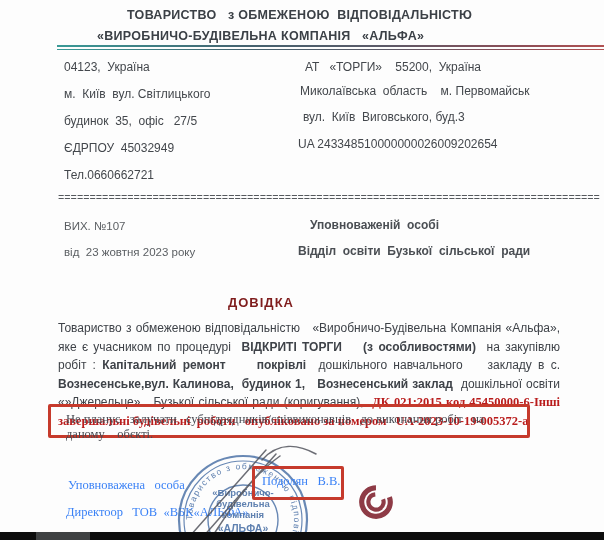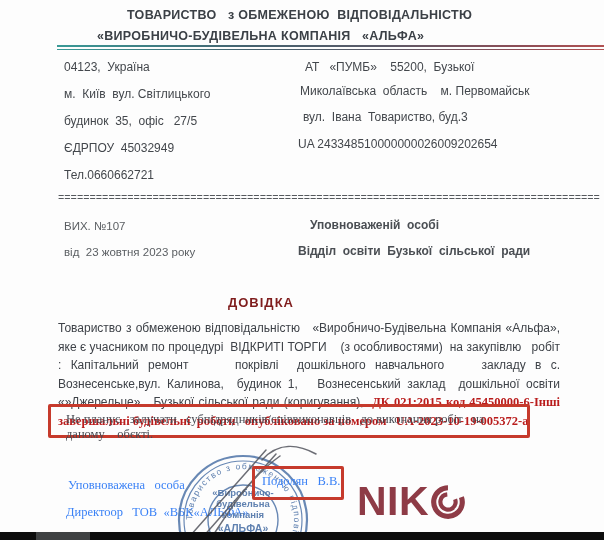--- a/index.html
+++ b/index.html
@@ -9,21 +9,21 @@
   .abs{position:absolute;white-space:pre-wrap;}
   .hdr{font-size:12.5px;font-weight:700;color:#3b4046;letter-spacing:.3px;}
   .addr{font-size:12px;font-weight:400;color:#43474c;}
   .rule{height:1.6px;background:linear-gradient(90deg,#3a9a97,#45626f 35%,#5c5a68 60%,#8e4d56 85%,#b25252);}
   .eq{font-family:"Liberation Mono",monospace;font-size:10.5px;color:#55595d;letter-spacing:0;
       width:542px;overflow:hidden;white-space:nowrap;}
   .ref{font-size:11.5px;font-weight:400;color:#5a5e62;}
   .addressee{font-size:12px;font-weight:600;color:#4a4e53;}
   .title{font-size:13px;font-weight:700;letter-spacing:1px;color:#7f1d1d;}
   .bodytext{font-size:12px;line-height:18.6px;color:#3e4248;text-align:justify;margin:0;}
-  .b{font-weight:400;}
+  .b{font-weight:700;}
   .serifb{font-family:"Liberation Serif",serif;font-weight:700;color:#b91c1c;font-size:12.5px;}
   .redbox{border:3px solid #c63a2c;border-radius:2px;background:transparent;box-sizing:border-box;}
   .hl{font-family:"Liberation Serif",serif;font-size:12.5px;color:#474a52;}
   .sig{font-family:"Liberation Serif",serif;font-size:12.5px;color:#3b82f6;}
   .logo{font-size:41px;font-weight:700;letter-spacing:.5px;line-height:1;}
   .botbar{position:absolute;left:0;bottom:0;width:604px;height:8px;background:#0d0d0d;}
   .botbar-seg{position:absolute;left:36px;bottom:0;width:54px;height:8px;background:#3f4142;}
 </style>
 </head>
 <body>
@@ -34,23 +34,23 @@
   <div class="abs hdr" style="left:97px;top:29px;">«ВИРОБНИЧО-БУДІВЕЛЬНА КОМПАНІЯ   «АЛЬФА»</div>
   <div class="abs rule" style="left:57px;top:45px;width:547px;"></div>
   <div class="abs rule" style="left:57px;top:48.5px;width:547px;"></div>
 
   <div class="abs addr" style="left:64px;top:60px;">04123,  Україна</div>
   <div class="abs addr" style="left:64px;top:87px;">м.  Київ  вул. Світлицького</div>
   <div class="abs addr" style="left:64px;top:114px;">будинок  35,  офіс   27/5</div>
   <div class="abs addr" style="left:64px;top:141px;">ЄДРПОУ  45032949</div>
   <div class="abs addr" style="left:64px;top:168px;">Тел.0660662721</div>
 
-  <div class="abs addr" style="left:305px;top:60px;">АТ   «ПУМБ»    55200,  Бузької</div>
+  <div class="abs addr" style="left:305px;top:60px;">АТ   «ТОРГИ»    55200,  Україна</div>
   <div class="abs addr" style="left:300px;top:84px;">Миколаївська  область    м. Первомайськ</div>
-  <div class="abs addr" style="left:303px;top:110px;">вул.  Івана  Товариство, буд.3</div>
+  <div class="abs addr" style="left:303px;top:110px;">вул.  Київ  Виговського, буд.3</div>
   <div class="abs addr" style="left:298px;top:137px;">UA 243348510000000026009202654</div>
 
   <div class="abs eq" style="left:58px;top:192px;">====================================================================================================</div>
 
   <div class="abs ref" style="left:64px;top:220px;">ВИХ. №107</div>
   <div class="abs ref" style="left:64px;top:246px;">від  23 жовтня 2023 року</div>
   <div class="abs addressee" style="left:310px;top:218px;">Уповноваженій  особі</div>
   <div class="abs addressee" style="left:298px;top:244px;">Відділ  освіти  Бузької  сільської  ради</div>
 
   <div class="abs title" style="left:228px;top:295px;">ДОВІДКА</div>
@@ -89,21 +89,20 @@
       <path d="M 52,100 L 126,16"></path>
       <path d="M 64,96 C 82,68 102,38 130,18"></path>
       <path d="M 112,22 C 128,4 148,6 166,16"></path>
     </g>
   </svg>
 
   <div class="abs redbox" style="left:252px;top:466px;width:92px;height:34px;"></div>
   <div class="abs sig" style="left:262px;top:474px;">Подолян   В.В.</div>
 
   <div class="abs" style="left:357px;top:478px;width:245px;height:46px;display:flex;align-items:center;color:#8e3b46;">
-    <span class="logo">NIK</span>
     <svg width="40" height="42" viewBox="0 0 42 42" style="margin:2px -1px 0 -1px;">
       <circle cx="21" cy="21" r="15" fill="none" stroke="#8e3b46" stroke-width="5.4" stroke-dasharray="76 18.2" stroke-dashoffset="9" transform="rotate(12 21 21)"></circle>
       <circle cx="21" cy="21" r="8" fill="none" stroke="#8e3b46" stroke-width="4.4" stroke-dasharray="40 10.3" stroke-dashoffset="5" transform="rotate(12 21 21)"></circle>
     </svg>
   </div>
 
   <div class="botbar">
     <div class="botbar-seg"></div>
   </div>
 

